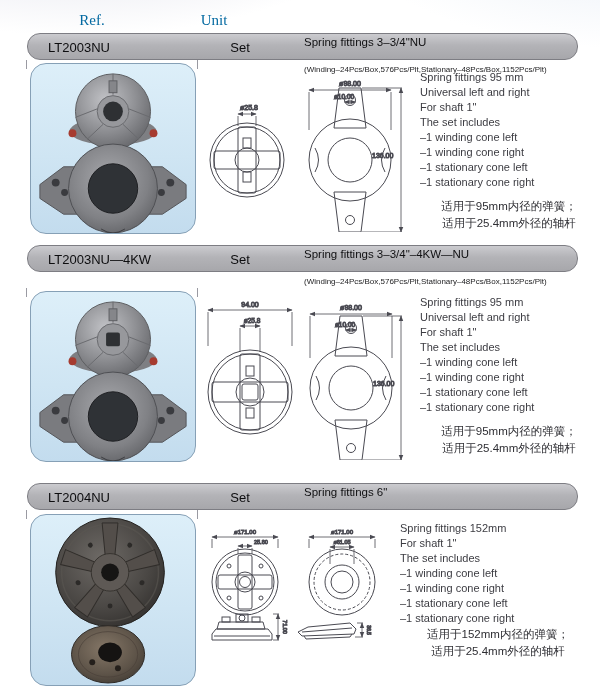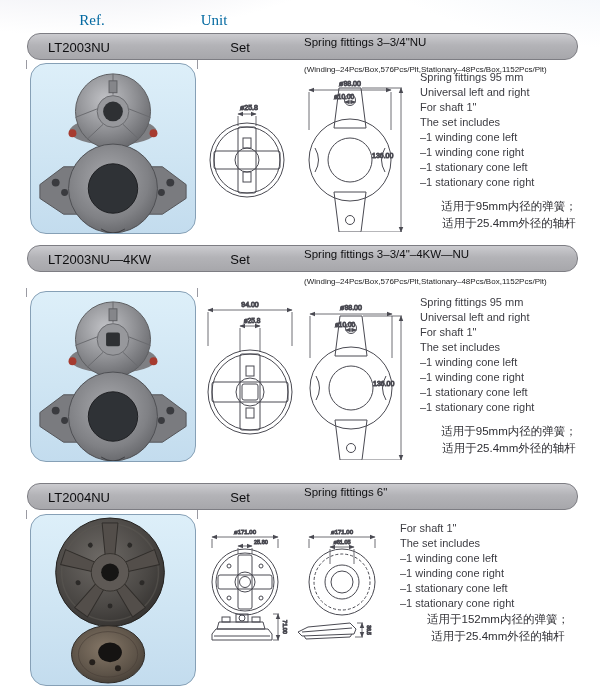--- a/index.html
+++ b/index.html
@@ -387,20 +387,21 @@
         <line x1="59" y1="3" x2="65" y2="3"></line>
           <line x1="57" y1="17" x2="65" y2="17"></line>
         <line x1="64" y1="3" x2="64" y2="17" marker-start="url(#arw)" marker-end="url(#arw)"></line>
       </g>
       <text class="dimtxt xs" x="69" y="10" text-anchor="middle" transform="rotate(90 69 10)" style="font-size:5px">36.5</text>
     </g>
   </svg>
 
   <div class="desc" style="left:400px;top:521px;width:196px">
     <div class="en">
+      <div>Spring fittings 152mm</div>
       <div>For shaft 1"</div>
       <div>The set includes</div>
       <div>–1 winding cone left</div>
       <div>–1 winding cone right</div>
       <div>–1 stationary cone left</div>
       <div>–1 stationary cone right</div>
     </div>
     <div class="cn" style="">
       <div>适用于152mm内径的弹簧；</div>
       <div>适用于25.4mm外径的轴杆</div>

